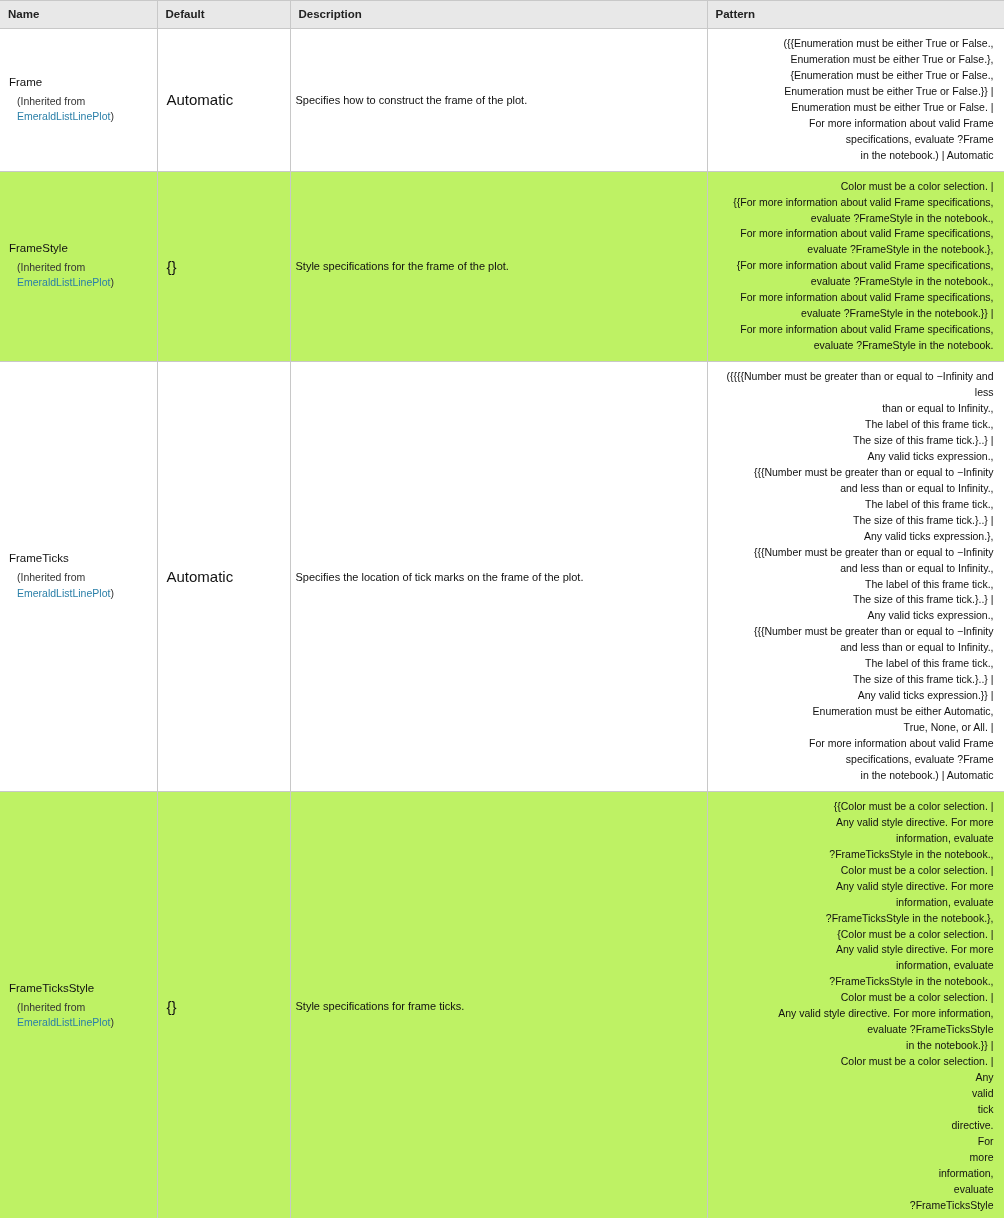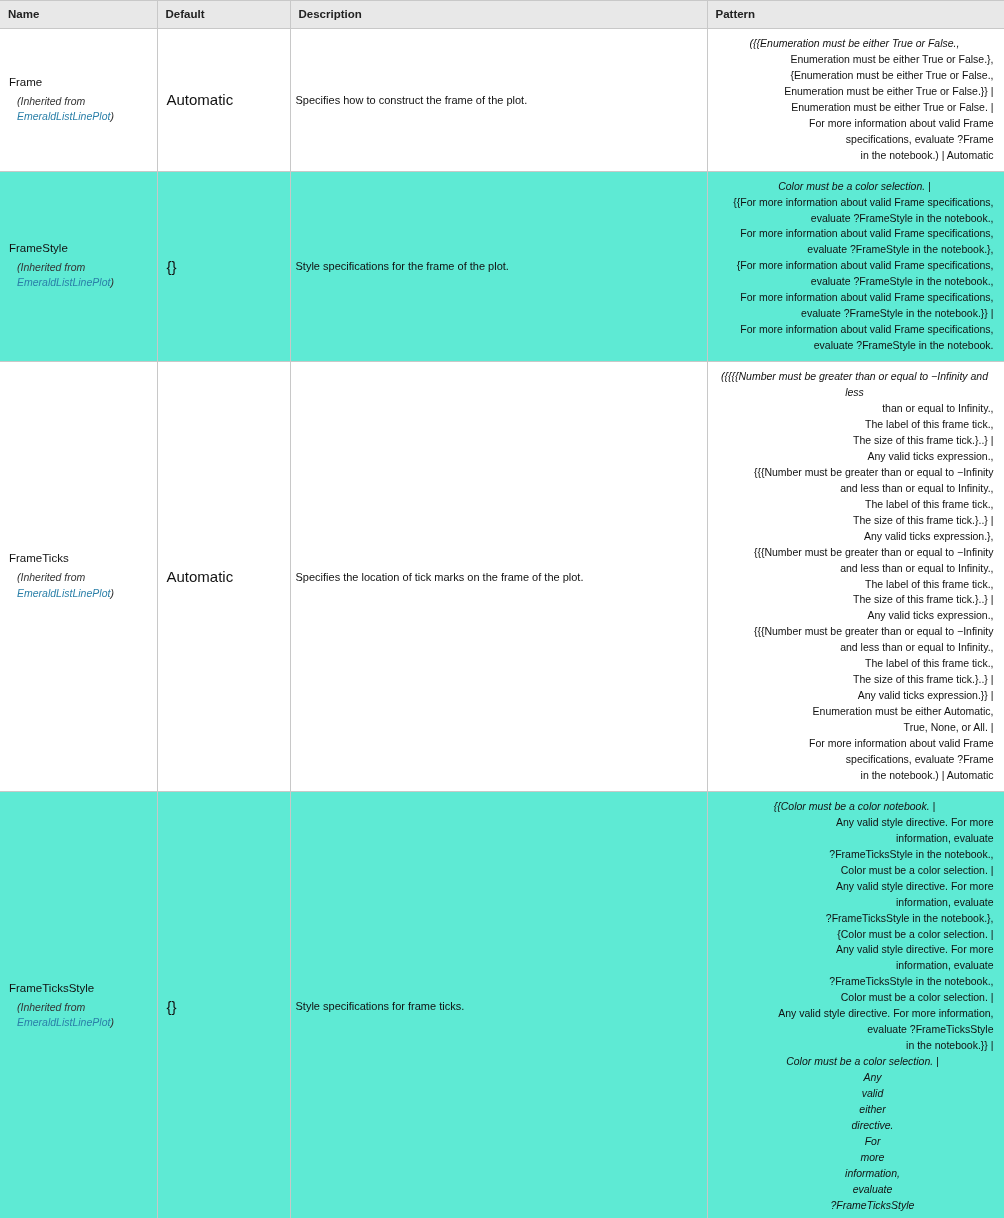--- a/index.html
+++ b/index.html
@@ -37,40 +37,39 @@
   thead th.first { border-left: none; margin-left: 12px; }
 
   tbody td {
     border: 1px solid #c8c8c8;
     border-left: none;
     border-top: none;
     vertical-align: middle;
     padding: 22px 8px;
   }
   tbody tr.alt td {
-    background: #5eead4;
+    background: #bef264;
   }
   tbody tr td:first-child {
     border-left: none;
   }
 
   .name-cell {
     padding-left: 9px;
   }
   .name-main {
     font-size: 11.5px;
     color: #111111;
     margin-bottom: 6px;
   }
   .name-inherit {
     font-size: 10.5px;
     color: #333333;
     padding-left: 8px;
     line-height: 1.45;
-    font-style: italic;
   }
   .name-inherit a {
     color: #2a7fa8;
     text-decoration: none;
   }
 
   .default-cell {
     font-size: 15px;
     color: #111111;
     padding-left: 9px;
@@ -86,22 +85,21 @@
     color: #111111;
     vertical-align: top;
     padding: 7px 10px 7px 8px;
     line-height: 1.52;
   }
   .pattern-line {
     white-space: pre-wrap;
     text-align: right;
   }
   .pattern-line.left {
-    text-align: center;
-    font-style: italic;
+    text-align: right;
   }
   .pattern-line.center {
     text-align: right;
   }
 </style>
 </head>
 <body>
 
 <table class="options-table">
   <colgroup>
@@ -210,40 +208,40 @@
       <td class="name-cell">
         <div class="name-main">FrameTicksStyle</div>
         <div class="name-inherit">
           <span>(Inherited from</span><br>
           <a href="#">EmeraldListLinePlot</a><span>)</span>
         </div>
       </td>
       <td class="default-cell">{}</td>
       <td class="desc-cell">Style specifications for frame ticks.</td>
       <td class="pattern-cell">
-        <div class="pattern-line left">{{Color must be a color notebook. |</div>
+        <div class="pattern-line left">{{Color must be a color selection. |</div>
         <div class="pattern-line center">Any valid style directive. For more</div>
         <div class="pattern-line center">information, evaluate</div>
         <div class="pattern-line center">?FrameTicksStyle in the notebook.,</div>
         <div class="pattern-line center">Color must be a color selection. |</div>
         <div class="pattern-line center">Any valid style directive. For more</div>
         <div class="pattern-line center">information, evaluate</div>
         <div class="pattern-line center">?FrameTicksStyle in the notebook.},</div>
         <div class="pattern-line center">{Color must be a color selection. |</div>
         <div class="pattern-line center">Any valid style directive. For more</div>
         <div class="pattern-line center">information, evaluate</div>
         <div class="pattern-line center">?FrameTicksStyle in the notebook.,</div>
         <div class="pattern-line center">Color must be a color selection. |</div>
         <div class="pattern-line center">Any valid style directive. For more information,</div>
         <div class="pattern-line center">evaluate ?FrameTicksStyle</div>
         <div class="pattern-line center">in the notebook.}} |</div>
         <div class="pattern-line left" style="padding-left:16px">Color must be a color selection. |</div>
         <div class="pattern-line left" style="padding-left:36px">Any</div>
         <div class="pattern-line left" style="padding-left:36px">valid</div>
-        <div class="pattern-line left" style="padding-left:36px">either</div>
+        <div class="pattern-line left" style="padding-left:36px">tick</div>
         <div class="pattern-line left" style="padding-left:36px">directive.</div>
         <div class="pattern-line left" style="padding-left:36px">For</div>
         <div class="pattern-line left" style="padding-left:36px">more</div>
         <div class="pattern-line left" style="padding-left:36px">information,</div>
         <div class="pattern-line left" style="padding-left:36px">evaluate</div>
         <div class="pattern-line left" style="padding-left:36px">?FrameTicksStyle</div>
       </td>
     </tr>
 
   </tbody>

